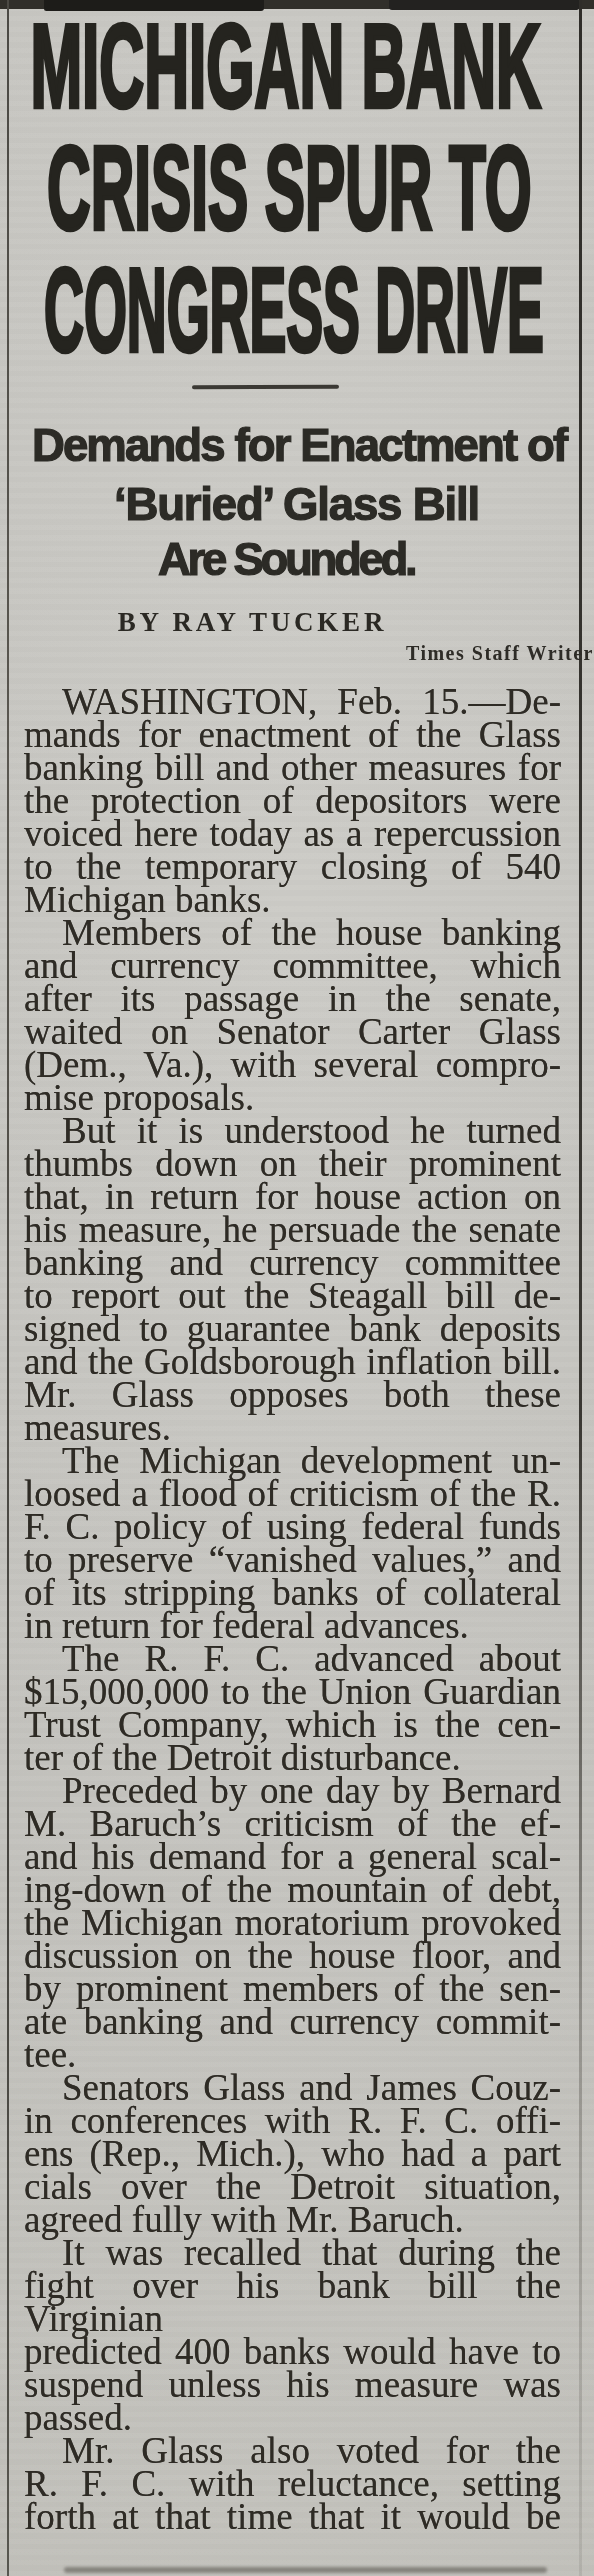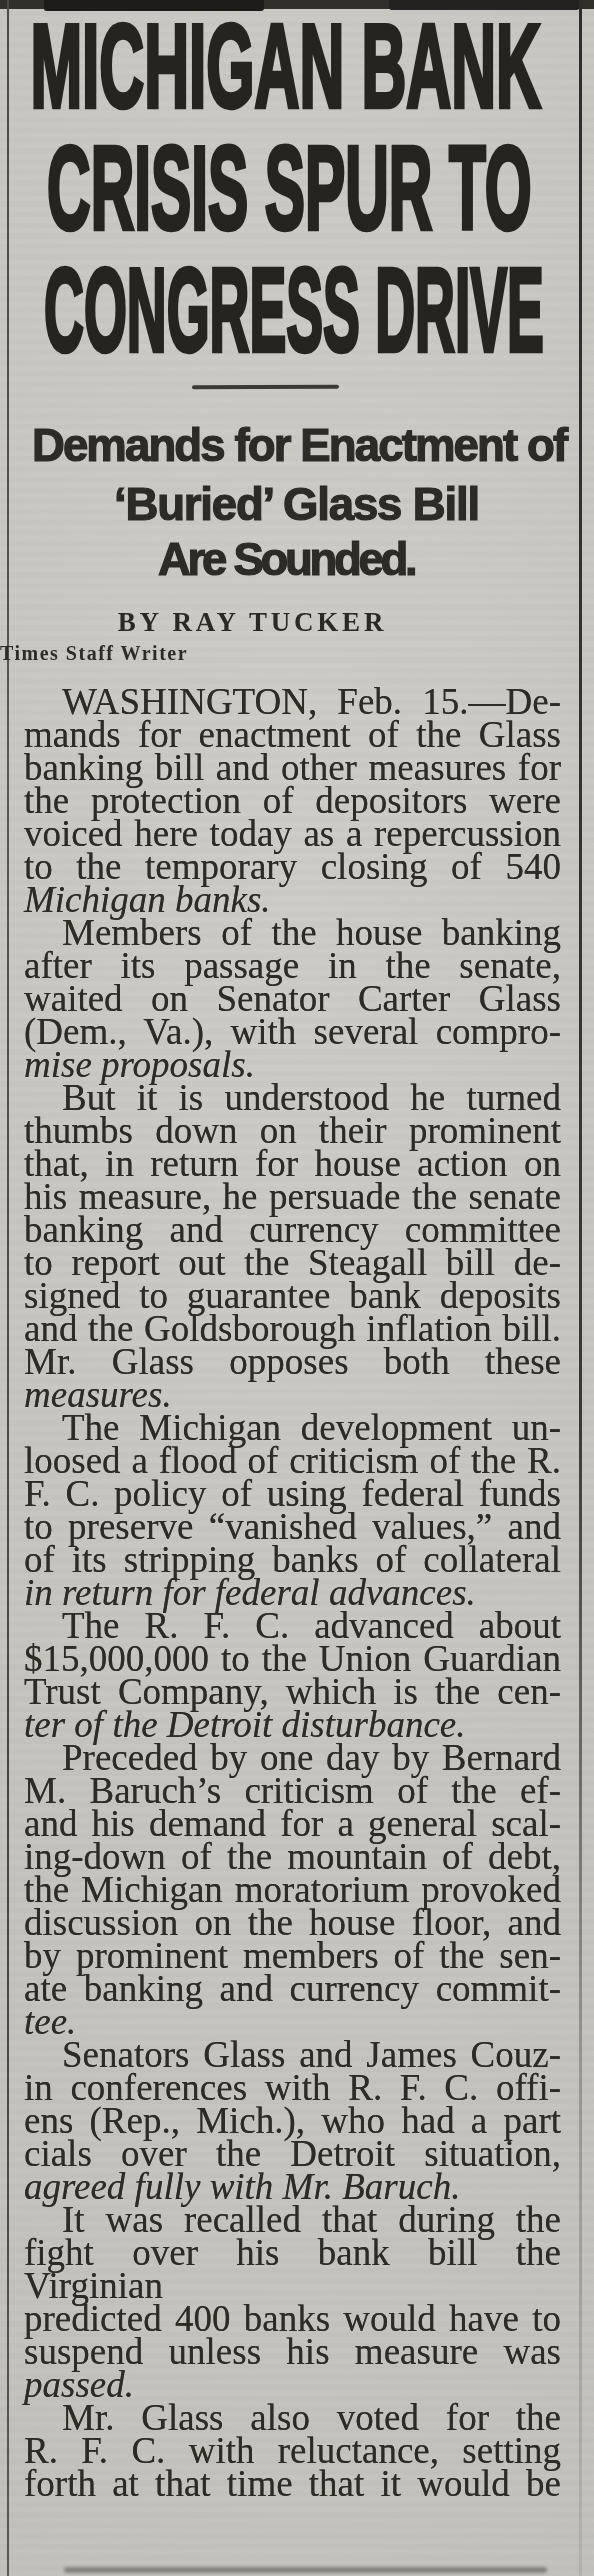--- a/index.html
+++ b/index.html
@@ -32,31 +32,31 @@
     font-family:"Liberation Sans", sans-serif; font-weight:bold;
     fill:#2c2b26; stroke:#2c2b26; stroke-width:1.6px;
   }
   .divider { position:absolute; top:385px; left:192px; width:147px; height:3.8px;
     background:#3b3934; border-radius:2.3px; transform:rotate(-0.25deg); }
   .byline-author {
     position:absolute; top:607px; left:0; width:505px; text-align:center;
     font-weight:bold; font-size:27px; letter-spacing:3.8px; color:#2b2924;
   }
   .byline-role {
-    position:absolute; top:642px; left:0; width:594px; text-align:left;
+    position:absolute; top:642px; left:0; width:594px; text-align:right;
     font-weight:bold; font-size:20px; letter-spacing:1.5px; color:#2e2c27;
   }
   .article {
     position:absolute; top:685px; left:24px; width:537px;
     font-size:37px; line-height:33px; color:#2e2b25;
     text-shadow:0 0 0.5px rgba(46,43,37,0.75);
   }
   .bline { text-align:justify; text-align-last:justify; }
   .bline.indent { text-indent:38px; }
-  .bline.end { text-align-last:left;font-style:italic; }
+  .bline.end { text-align-last:left; }
   .bottom-smudge { position:absolute; top:2567px; left:64px; width:483px; height:6px;
     background:rgba(52,49,44,0.42); border-radius:3px; filter:blur(1.5px); }
 </style>
 </head>
 <body>
 
 <div class="page">
 
   <div class="top-band">
     <div class="blot1"></div>
@@ -85,20 +85,21 @@
 
   <div class="article">
       <div class="bline indent">WASHINGTON, Feb. 15.—De-</div>
       <div class="bline">mands for enactment of the Glass</div>
       <div class="bline">banking bill and other measures for</div>
       <div class="bline">the protection of depositors were</div>
       <div class="bline">voiced here today as a repercussion</div>
       <div class="bline">to the temporary closing of 540</div>
       <div class="bline end">Michigan banks.</div>
       <div class="bline indent">Members of the house banking</div>
+      <div class="bline">and currency committee, which</div>
       <div class="bline">after its passage in the senate,</div>
       <div class="bline">waited on Senator Carter Glass</div>
       <div class="bline">(Dem., Va.), with several compro-</div>
       <div class="bline end">mise proposals.</div>
       <div class="bline indent">But it is understood he turned</div>
       <div class="bline">thumbs down on their prominent</div>
       <div class="bline">that, in return for house action on</div>
       <div class="bline">his measure, he persuade the senate</div>
       <div class="bline">banking and currency committee</div>
       <div class="bline">to report out the Steagall bill de-</div>

